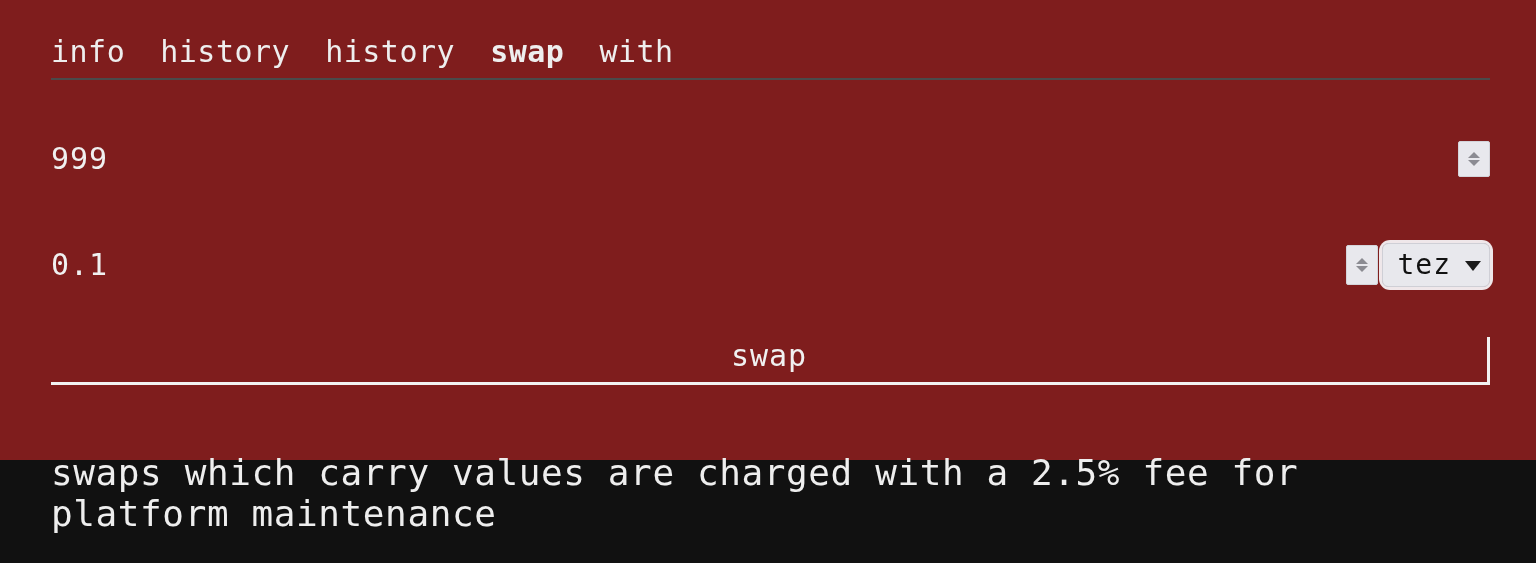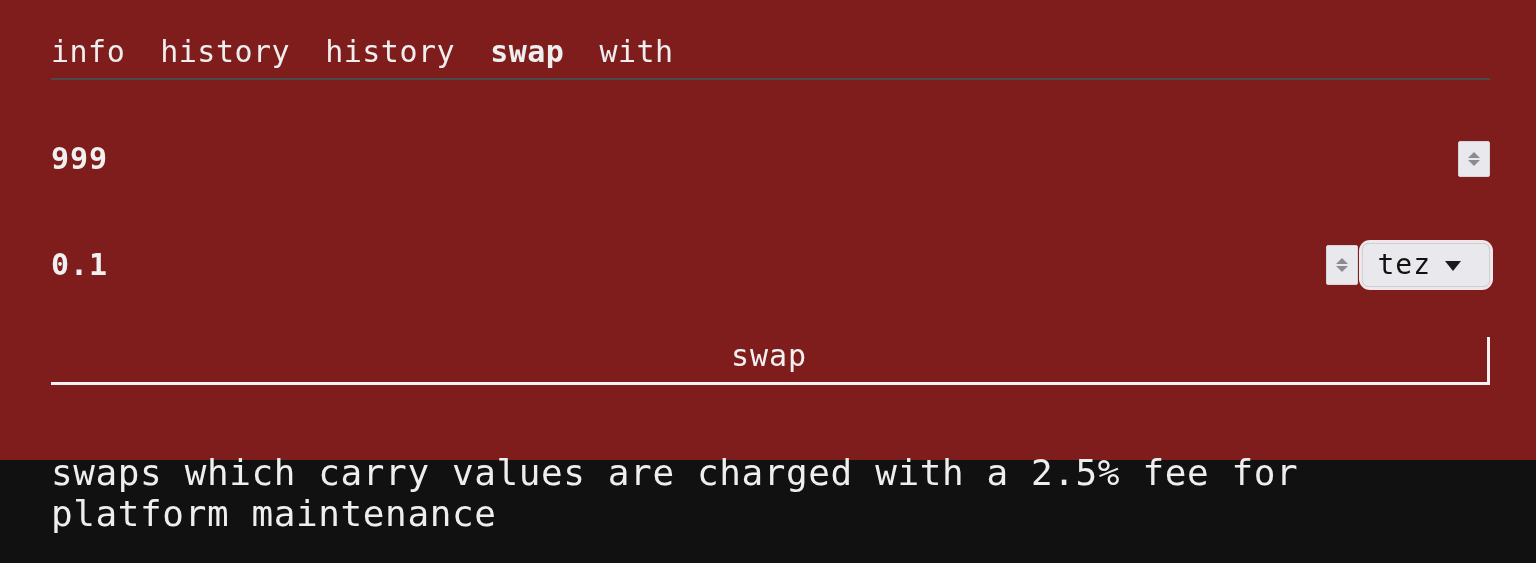--- a/index.html
+++ b/index.html
@@ -68,21 +68,20 @@
     line-height: 58px;
     color: #f0f0f0;
     letter-spacing: 1px;
     background: transparent;
     border: none;
     outline: none;
     font-family: inherit;
     padding: 0;
     flex: 1 1 auto;
     min-width: 0;
-    font-weight: bold;
   }
 
   .right-controls {
     display: flex;
     align-items: center;
     flex: 0 0 auto;
   }
 
   
   .spinner {
@@ -121,21 +120,21 @@
     box-shadow: 0 0 0 3px rgba(248,248,252,0.92);
   }
   .select-box {
     display: flex;
     align-items: center;
     gap: 14px;
     background: #e8e8ed;
     color: #111111;
     border: 1px solid #cfcfd6;
     border-radius: 6px;
-    padding: 6px 28px 6px 14px;
+    padding: 6px 8px 6px 14px;
     height: 44px;
     box-sizing: border-box;
     cursor: pointer;
     font-size: 28px;
     line-height: 30px;
     letter-spacing: 1px;
   }
   .select-label { color: #111111; }
   .select-caret {
     width: 0; height: 0;

